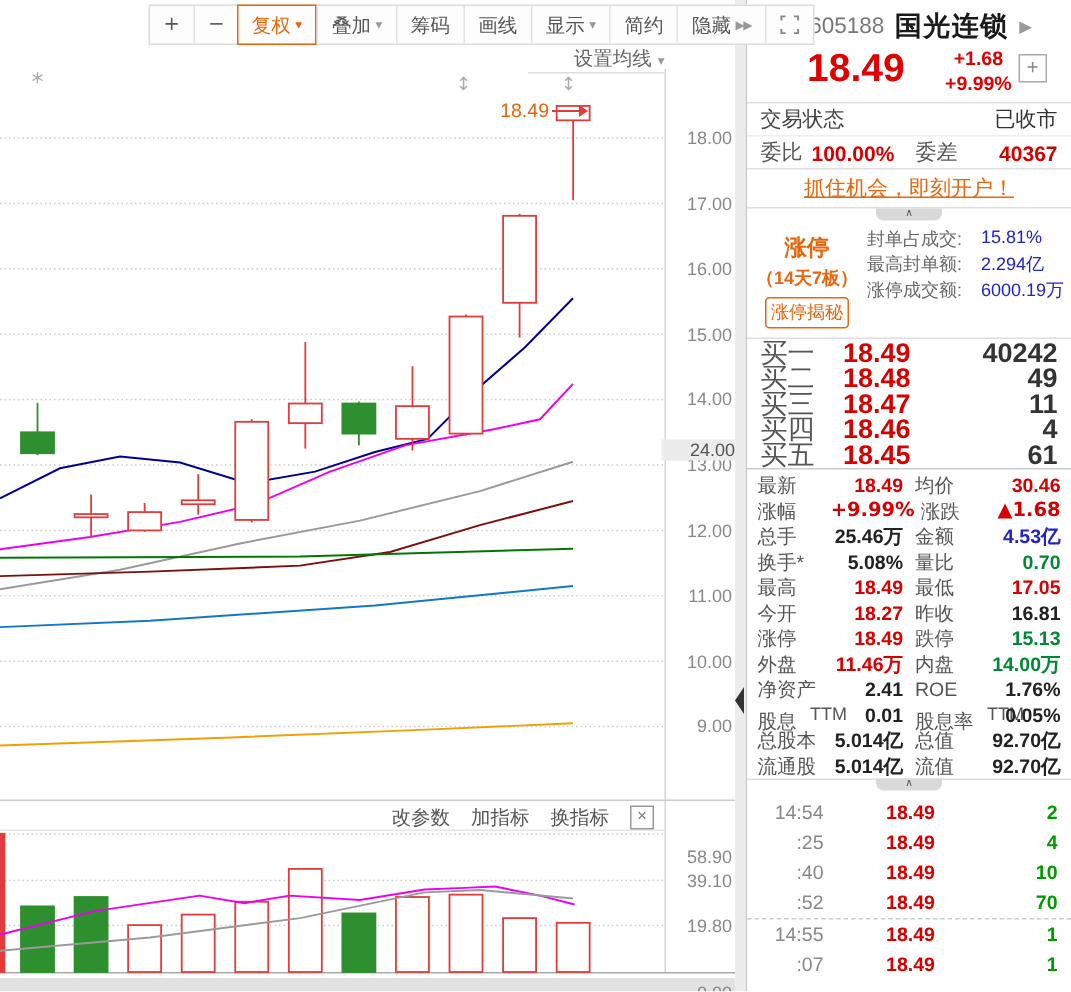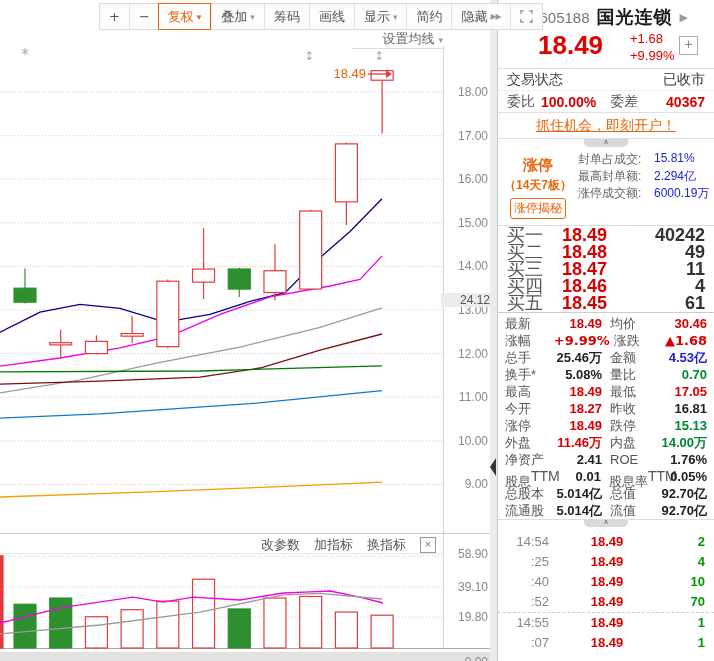--- a/index.html
+++ b/index.html
@@ -35,21 +35,21 @@
 
   
   .panel{position:absolute;left:497px;top:0;width:217px;height:661px;background:#fff;
          border-left:1px solid #c8c8c8;box-sizing:border-box;overflow:hidden;}
   .p-title{height:22px;margin-top:6px;display:flex;align-items:center;justify-content:center;gap:7px;}
   .p-title .nav{color:#999;font-size:11px;}
   .p-title .code{color:#777;font-size:15px;}
   .p-title .name{color:#1a1a1a;font-size:18px;font-weight:bold;letter-spacing:1px;}
   .p-price{position:relative;height:40px;}
   .p-price .big{position:absolute;left:40px;top:2px;font-size:26px;font-weight:bold;color:#e10000;}
-  .p-price .chg{position:absolute;left:132px;top:2px;font-size:13px;font-weight:normal;color:#e10000;line-height:17px;}
+  .p-price .chg{position:absolute;left:132px;top:2px;font-size:13px;font-weight:bold;color:#e10000;line-height:17px;text-align:center;}
   .p-price .plus{position:absolute;right:16px;top:8px;width:17px;height:17px;border:1px solid #aaa;
                  color:#888;font-size:14px;line-height:15px;text-align:center;}
   .p-row{display:flex;align-items:center;padding:0 9px;font-size:14px;}
   .r-status{height:21px;border-top:1px solid #e0e0e0;color:#444;}
   .r-status .val{margin-left:auto;color:#333;}
   .r-weibi{height:21px;border-top:1px solid #eee;color:#555;}
   .r-weibi b{color:#d70000;margin-left:6px;}
   .r-weibi .l2{margin-left:14px;}
   .r-weibi .v2{margin-left:auto;}
   .r-link{height:25px;border-top:1px solid #e0e0e0;justify-content:center;}
@@ -70,21 +70,21 @@
 
   .bids{border-top:1px solid #ddd;padding-top:1px;}
   .bid-row{display:flex;padding:0 9px;height:17px;line-height:17px;font-size:18px;}
   .bid-row .lbl{color:#555;width:42px;}
   .bid-row .prc{width:58px;text-align:right;font-weight:bold;color:#d70000;}
   .bid-row .vol{margin-left:auto;color:#333;font-weight:bold;}
 
   .stats{border-top:1px solid #ccc;padding-top:2px;}
   .st-row{display:flex;padding:0 7px;height:17px;line-height:17px;font-size:13px;}
   .st-row .l{color:#555;width:57px;white-space:nowrap;}
-  .st-row .l sup{font-size:14px;color:#555;}
+  .st-row .l sup{font-size:12px;color:#555;margin-left:9px;}
   .st-row .v{width:52px;text-align:right;font-weight:bold;white-space:nowrap;}
   .st-row .l.l2{margin-left:8px;}
   .st-row .v.v2{margin-left:auto;}
   .v[data-clr="red"]{color:#d70000;}
   .v[data-clr="green"]{color:#008833;}
   .v[data-clr="blue"]{color:#2222cc;}
   .v[data-clr="dark"]{color:#222;}
 
   .tick-handle{position:relative;height:10px;border-top:1px solid #ddd;}
   .tick-handle .tab{position:absolute;left:86px;top:-1px;width:44px;height:8px;background:#d9d9d9;
@@ -173,22 +173,22 @@
       <div class="ytick" style="top: 85px;">18.00</div>
       <div class="ytick" style="top: 128.6px;">17.00</div>
       <div class="ytick" style="top: 172.2px;">16.00</div>
       <div class="ytick" style="top: 215.8px;">15.00</div>
       <div class="ytick" style="top: 259.4px;">14.00</div>
       <div class="ytick" style="top: 303px;">13.00</div>
       <div class="ytick" style="top: 346.6px;">12.00</div>
       <div class="ytick" style="top: 390.2px;">11.00</div>
       <div class="ytick" style="top: 433.8px;">10.00</div>
       <div class="ytick" style="top: 477.4px;">9.00</div>
-      <div class="ytick hl" style="top: 293px;">24.12</div>
-      <div class="ytick" style="top: 547px;">58.90</div>
+      <div class="ytick hl" style="top: 293px;">24.00</div>
+      <div class="ytick" style="top: 564px;">58.90</div>
       <div class="ytick" style="top: 579.926px;">39.10</div>
       <div class="ytick" style="top: 610.072px;">19.80</div>
       <div class="ytick" style="top: 655px;">0.00</div>
     </div>
 
   <div class="toolbar">
     <div class="tbtn glyph">+</div>
     <div class="tbtn glyph">−</div>
     <div class="tbtn active">
       <span>复权</span>

